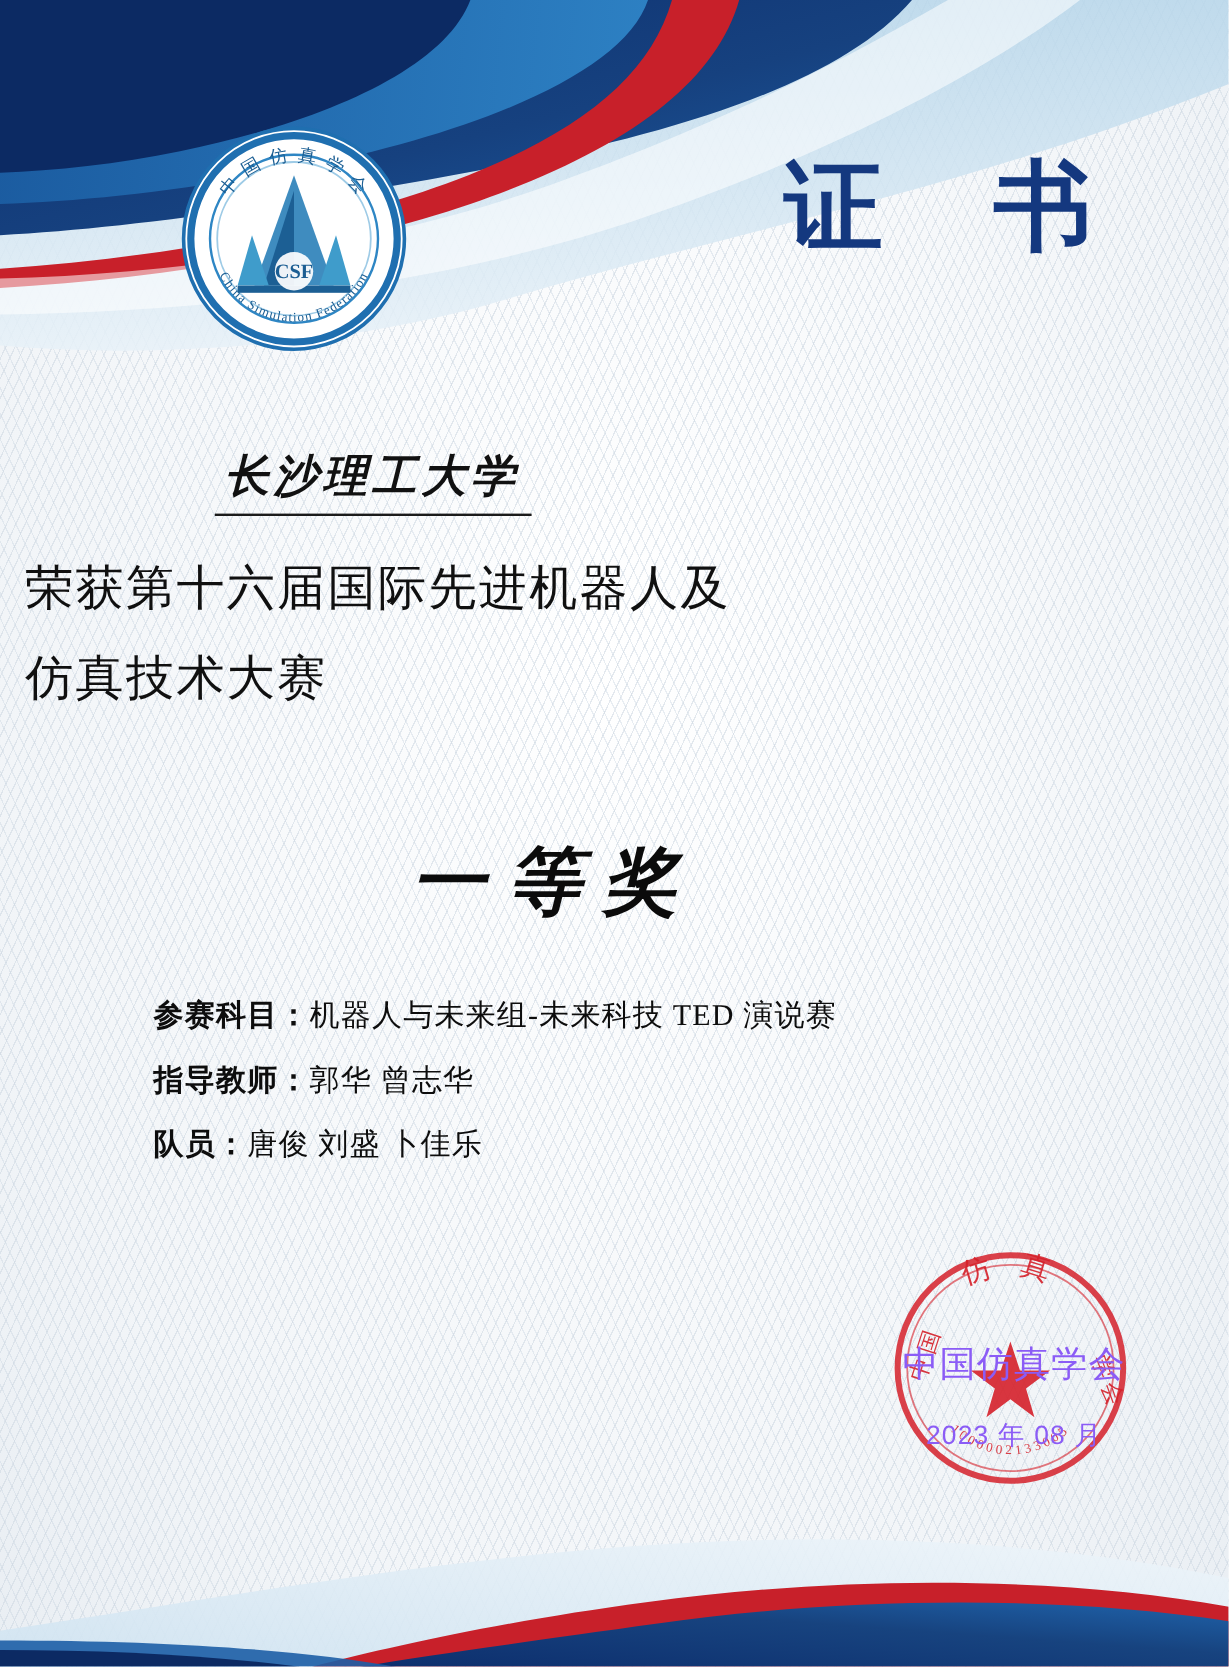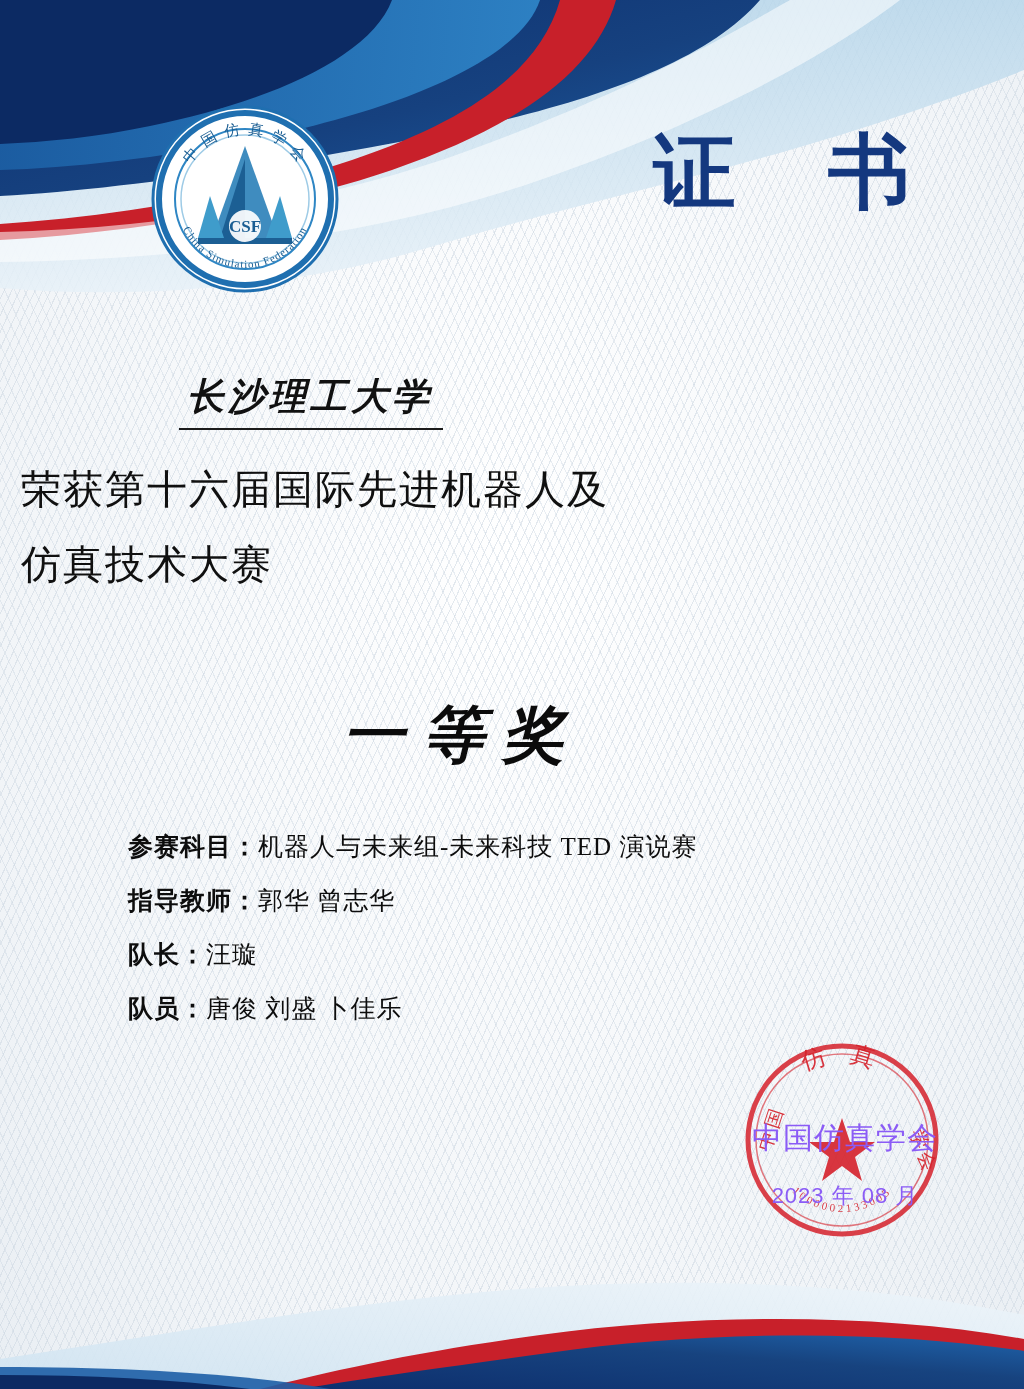--- a/index.html
+++ b/index.html
@@ -233,23 +233,20 @@
   <div class="prize">一等奖</div>
 
   <div class="details">
     <div class="detail-row">
       <span class="detail-label">参赛科目：</span><span>机器人与未来组-未来科技 TED 演说赛</span>
     </div>
     <div class="detail-row">
       <span class="detail-label">指导教师：</span><span>郭华  曾志华</span>
     </div>
     <div class="detail-row">
-      <span class="detail-label">队长：</span><span>汪璇</span>
-    </div>
-    <div class="detail-row">
       <span class="detail-label">队员：</span><span>唐俊  刘盛  卜佳乐</span>
     </div>
   </div>
 
   <svg class="seal" viewBox="0 0 200 200">
     <circle cx="100" cy="100" r="94" fill="none" stroke="#d5202a" stroke-width="5" opacity="0.85"></circle>
     <circle cx="100" cy="100" r="86" fill="none" stroke="#d5202a" stroke-width="1.5" opacity="0.6"></circle>
     <path id="sealArcTop" d="M22 100 A78 78 0 0 1 178 100" fill="none"></path>
     <path id="sealArcBottom" d="M28 100 A72 72 0 0 0 172 100" fill="none"></path>
     <text font-size="24" fill="#d5202a" opacity="0.9" font-family="Liberation Serif, serif" letter-spacing="8">

